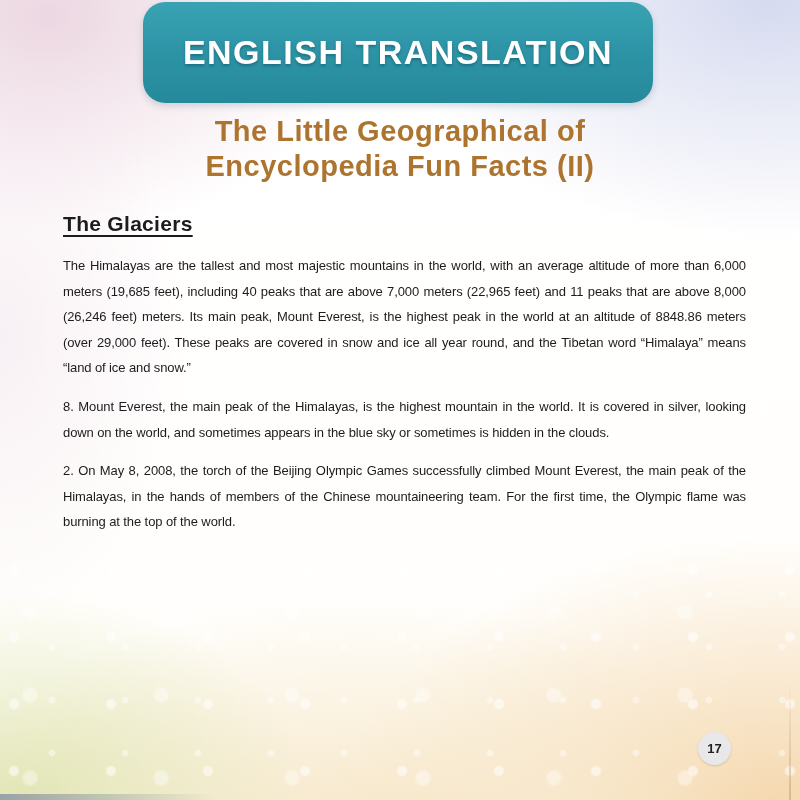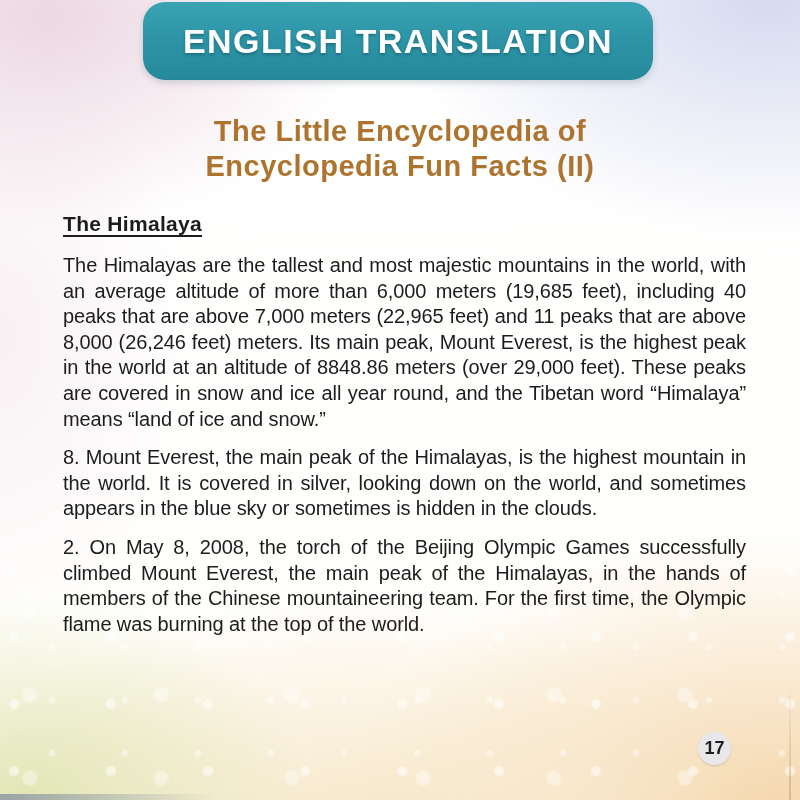--- a/index.html
+++ b/index.html
@@ -45,21 +45,21 @@
       radial-gradient(circle at 83px 18px, rgba(255,255,255,0.5) 1.8px, transparent 3px),
       radial-gradient(circle at 30px 52px, rgba(255,255,255,0.4) 6px, transparent 9px);
     background-size: 97px 67px, 73px 53px, 59px 47px, 131px 83px;
   }
 
   .banner {
     position: absolute;
     left: 143px;
     top: 2px;
     width: 510px;
-    height: 78px;
+    height: 101px;
     border-radius: 22px;
     background: linear-gradient(180deg, #3aa3b3 0%, #2d95a7 45%, #25899b 100%);
     box-shadow: 0 3px 7px rgba(60,90,100,0.22);
     display: flex;
     align-items: center;
     justify-content: center;
     z-index: 2;
   }
   .banner-label {
     color: #ffffff;
@@ -100,42 +100,42 @@
     font-size: 21px;
     font-weight: bold;
     text-decoration: underline;
     text-underline-offset: 4px;
     text-decoration-thickness: 2px;
     letter-spacing: 0.3px;
   }
 
   .body-text {
     margin: 0 0 13px 0;
-    font-size: 20px;
+    font-size: 13px;
     line-height: 25.6px;
     text-align: justify;
     letter-spacing: -0.1px;
   }
 
   .page-number {
     position: absolute;
     left: 698px;
     top: 732px;
     width: 33px;
     height: 33px;
     border-radius: 50%;
     background: #e8e8eb;
     box-shadow: 0 1px 2px rgba(120,100,70,0.25);
     display: flex;
     align-items: center;
     justify-content: center;
     z-index: 3;
   }
   .page-number span {
-    font-size: 18px;
+    font-size: 13px;
     font-weight: bold;
     color: #1f1f1f;
   }
 
   
   .photo-edge-bottom {
     position: absolute;
     left: 0;
     bottom: 0;
     width: 215px;
@@ -156,26 +156,26 @@
 </head>
 <body>
 
 <div class="page">
 
   <div class="banner">
     <span class="banner-label">ENGLISH TRANSLATION</span>
   </div>
 
   <h1 class="title">
-    <span>The Little Encyclopedia of</span>
+    <span>The Little Geographical of</span>
     <span>Encyclopedia Fun Facts (II)</span>
   </h1>
 
   <div class="content">
-    <h2 class="article-heading">The Himalaya</h2>
+    <h2 class="article-heading">The Glaciers</h2>
 
     <p class="body-text">The Himalayas are the tallest and most majestic mountains in the world, with an average altitude of more than 6,000 meters (19,685 feet), including 40 peaks that are above 7,000 meters (22,965 feet) and 11 peaks that are above 8,000 (26,246 feet) meters. Its main peak, Mount Everest, is the highest peak in the world at an altitude of 8848.86 meters (over 29,000 feet). These peaks are covered in snow and ice all year round, and the Tibetan word “Himalaya” means “land of ice and snow.”</p>
 
     <p class="body-text">8. Mount Everest, the main peak of the Himalayas, is the highest mountain in the world. It is covered in silver, looking down on the world, and sometimes appears in the blue sky or sometimes is hidden in the clouds.</p>
 
     <p class="body-text">2. On May 8, 2008, the torch of the Beijing Olympic Games successfully climbed Mount Everest, the main peak of the Himalayas, in the hands of members of the Chinese mountaineering team. For the first time, the Olympic flame was burning at the top of the world.</p>
 
   </div>
 
   <div class="page-number">

